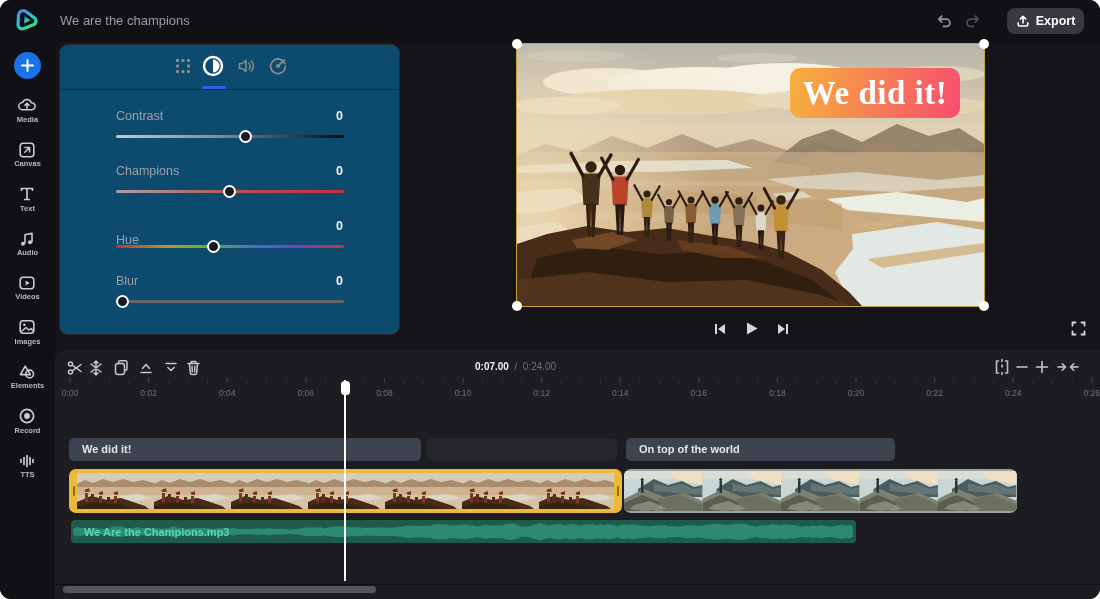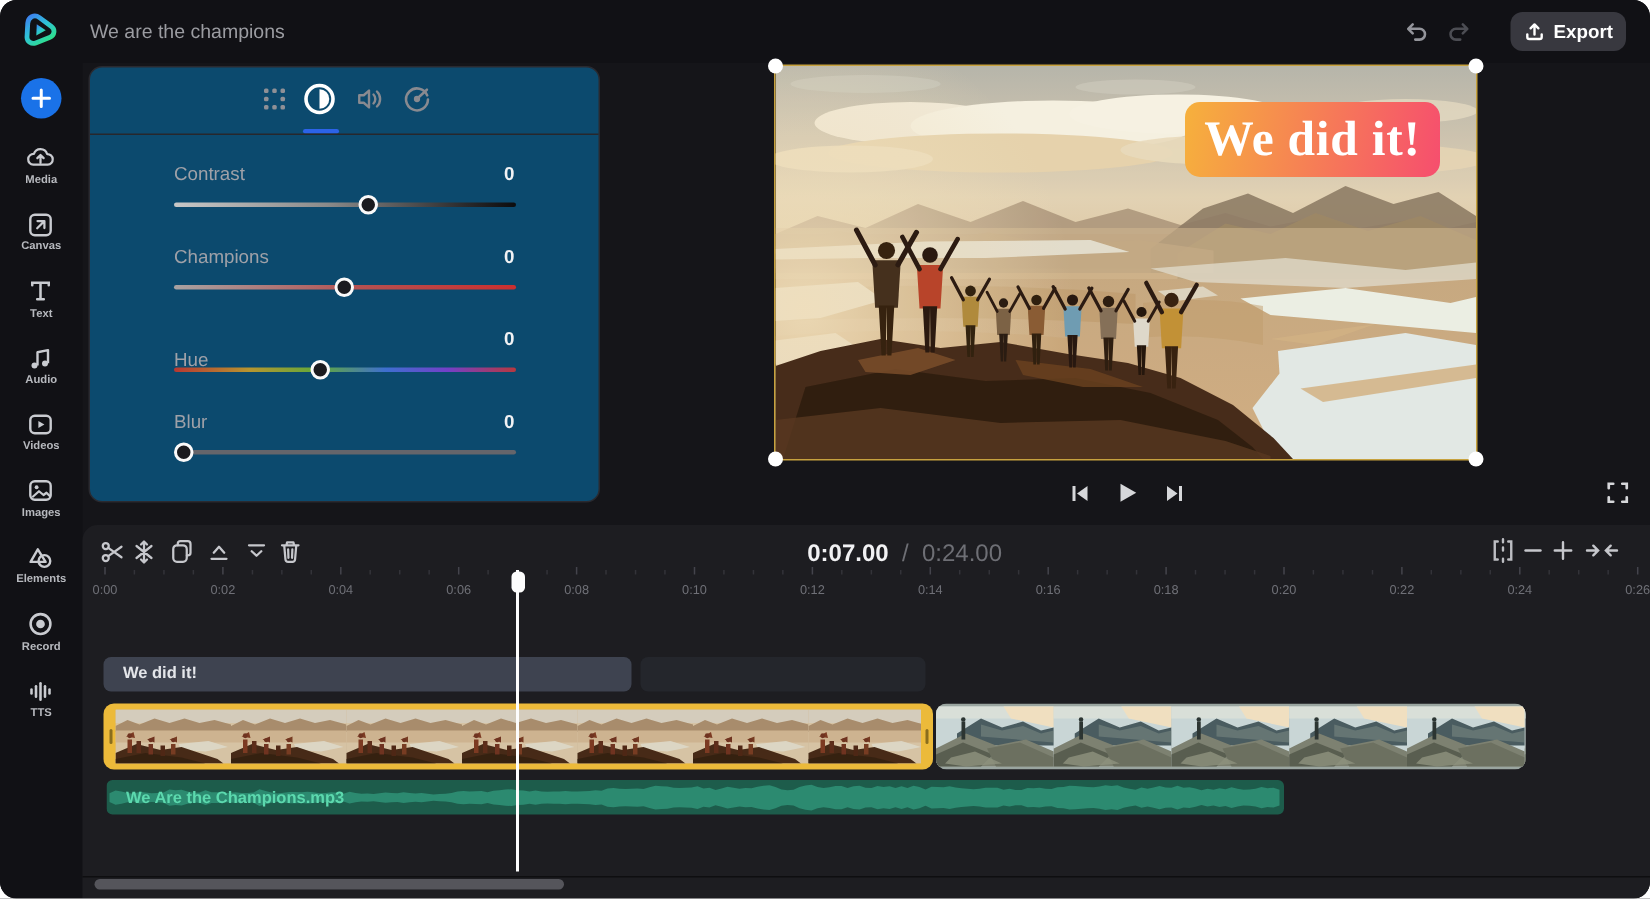--- a/index.html
+++ b/index.html
@@ -307,21 +307,21 @@
           <path d="M2 13.5 L12 13.5 M3.5 9.5 L7 5.5 L10.5 9.5"></path>
         </g>
     <g transform="translate(101,0)">
           <path d="M2 4.5 L12 4.5 M3.8 8.5 L7 11.5 L10.2 8.5"></path>
         </g>
     <g transform="translate(123,0)">
           <path d="M2 4.5 L13 4.5 M5 4.3 L5.4 2.5 L9.6 2.5 L10 4.3 M3.5 4.8 L4.3 14 A1.8 1.8 0 0 0 6.1 15.6 L8.9 15.6 A1.8 1.8 0 0 0 10.7 14 L11.5 4.8 M6.1 7.3 L6.3 12.9 M8.9 7.3 L8.7 12.9"></path>
         </g>
   </svg>
 
-  <div style="position:absolute;left:408px;top:11px;width:205px;text-align:right;font-size:16px"><span style="color:#f2f2f4;font-weight:700">0:07.00</span><span style="color:#6e6f75">&nbsp; / &nbsp;0:24.00</span></div>
+  <div style="position:absolute;left:420px;top:11px;width:205px;text-align:left;font-size:10px"><span style="color:#f2f2f4;font-weight:700">0:07.00</span><span style="color:#6e6f75">&nbsp; / &nbsp;0:24.00</span></div>
 
   <svg width="100" height="20" viewBox="0 0 100 20" style="position:absolute;left:940px;top:7px" fill="none" stroke="#c6c7cc" stroke-width="1.6" stroke-linecap="round">
     <g opacity="0.95">
           <path d="M3.5 4 L1.5 4 L1.5 16 L3.5 16 M10.5 4 L12.5 4 L12.5 16 L10.5 16"></path>
           <path d="M7 2.5 L7 4.5 M7 8 L7 12 M7 15.5 L7 17.5" stroke-dasharray="2 2"></path>
         </g>
     <path d="M22 10 L32 10"></path>
     <g>
           <path d="M47 4.5 L47 15.5 M41.5 10 L52.5 10"></path>
         </g>
@@ -394,20 +394,21 @@
         <text x="958.2" y="46" text-anchor="middle" font-size="8.5" fill="#6f7077">0:24</text>
         <rect x="977.3" y="30" width="1" height="3" fill="#333339"></rect>
         <rect x="997.0" y="30" width="1" height="3" fill="#333339"></rect>
         <rect x="1016.6" y="30" width="1" height="3" fill="#333339"></rect>
         <rect x="1036.3" y="28" width="1" height="5" fill="#44444c"></rect>
         <text x="1036.8" y="46" text-anchor="middle" font-size="8.5" fill="#6f7077">0:26</text>
       </svg>
 
   <div class="tclip" style="left:14px;width:352px">We did it!</div>
   <div class="tclip" style="left:372px;width:190px;background:#24262c"></div>
+  <div class="tclip" style="left:571px;width:269px">On top of the world</div>
 
   <div style="position:absolute;left:14px;top:119px;width:553px;height:44px;background:#ecba3a;border-radius:7px"></div>
   <svg width="537" height="36" viewBox="0 0 537 36" style="position:absolute;left:22px;top:123px" preserveAspectRatio="none">
     <defs>
           <g id="thA">
 <rect width="77" height="36" fill="#d6c3a4"></rect>
 <rect width="77" height="9" fill="#d4ccbc"></rect>
 <path d="M0,11 L8,7 L16,10 L26,6 L36,9 L46,6 L56,9 L66,7 L77,10 L77,15 L0,15 Z" fill="#a88c6c"></path>
 <rect y="14" width="77" height="8" fill="#cdb390"></rect>
 <path d="M42,23 L62,21 L75,25 L60,28 L44,27 Z" fill="#ddd8c8" opacity="0.9"></path>

